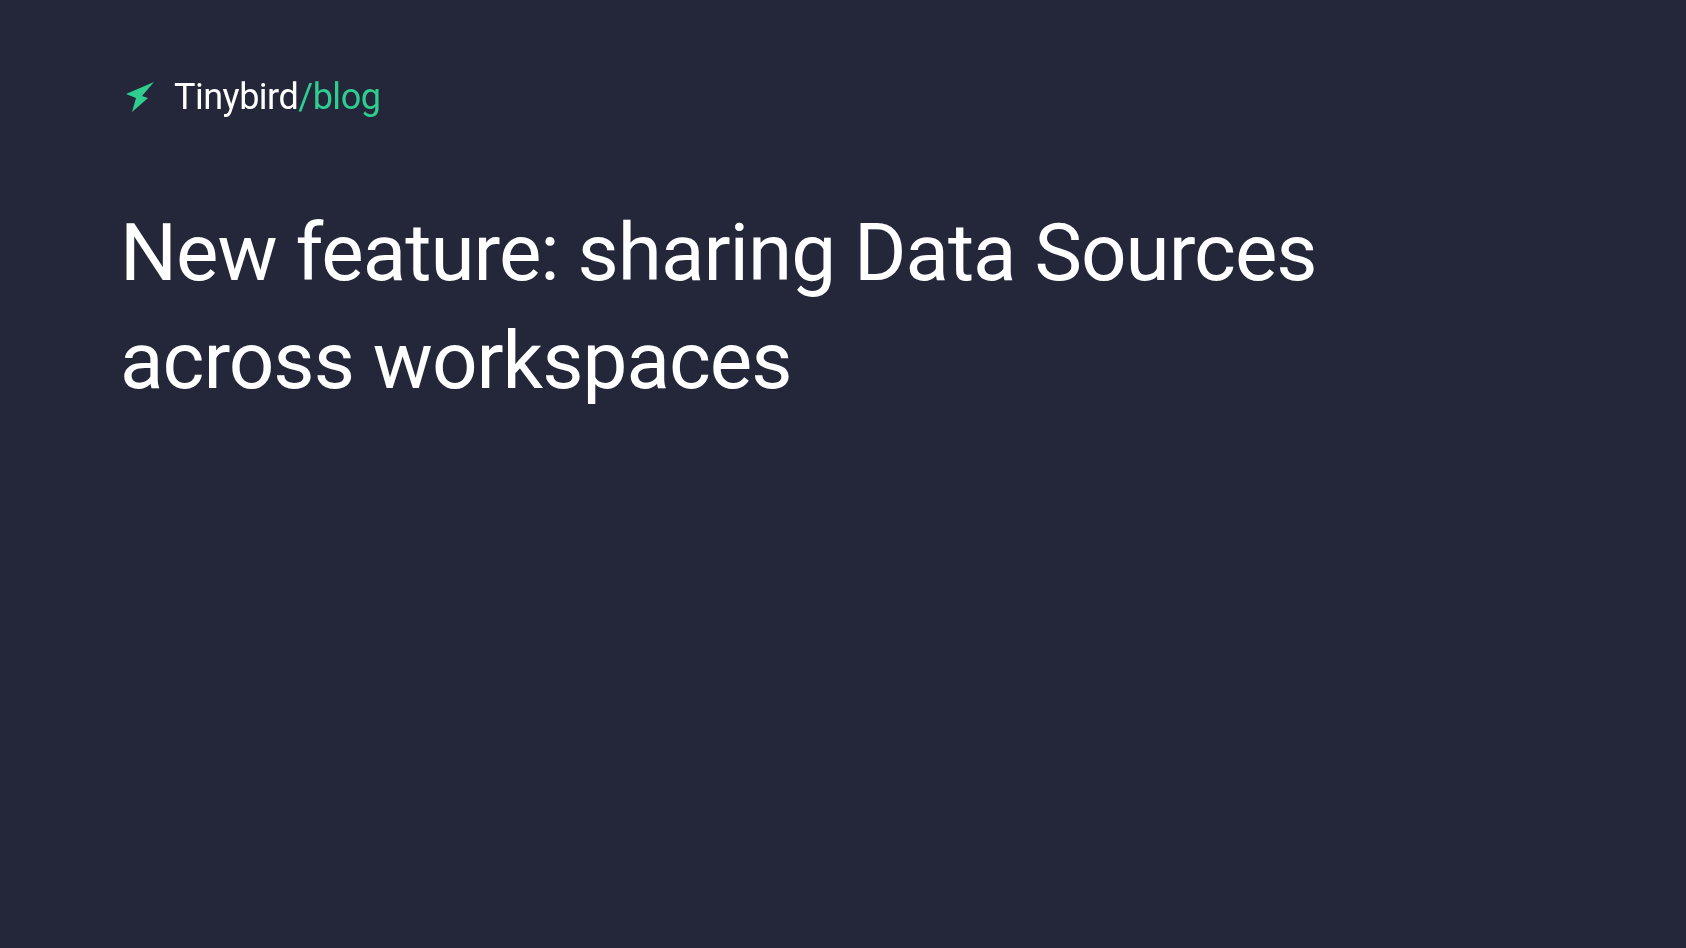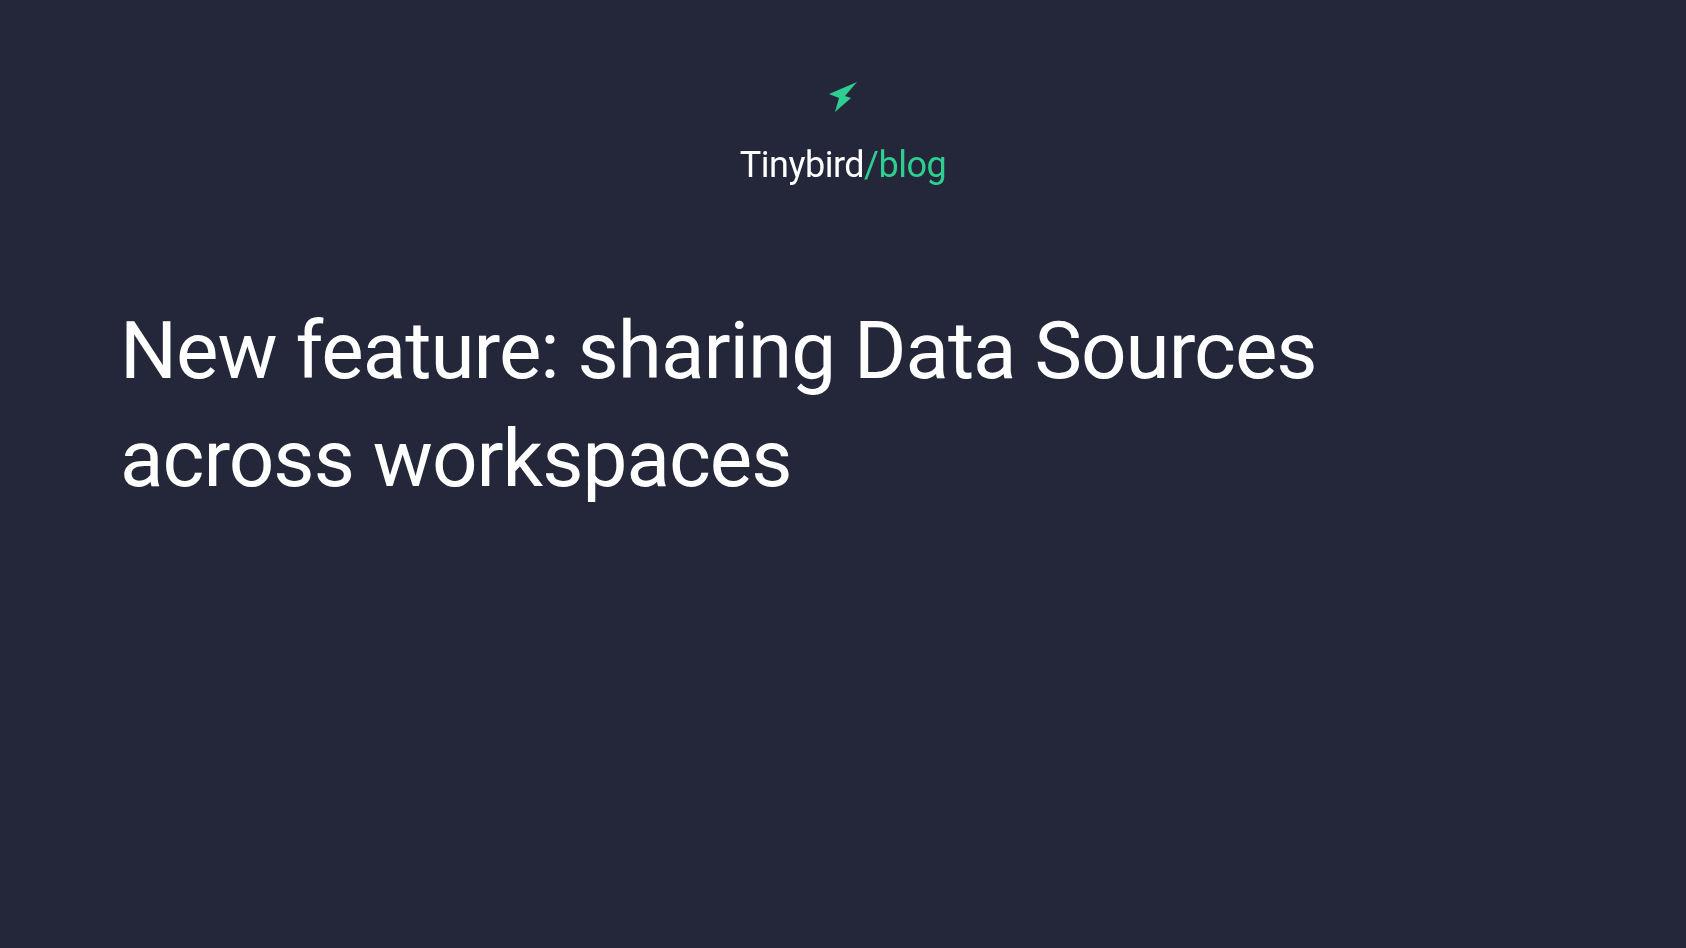--- a/index.html
+++ b/index.html
@@ -15,23 +15,22 @@
       overflow: hidden;
     }
     .container {
       width: 100%;
       height: 100%;
       padding: 76px 120px;
       position: relative;
     }
     .header {
       display: flex;
-      align-items: center;
-      gap: 28px;
-      flex-direction: column;
+      align-items: flex-start;
+      gap: 14px;
     }
     .logo {
       width: 40px;
       height: 40px;
       display: flex;
       align-items: center;
       justify-content: center;
     }
     .brand-text {
       font-size: 36px;
@@ -42,21 +41,21 @@
     .brand-main {
       color: #ffffff;
     }
     .brand-separator {
       color: #2fcd8f;
     }
     .brand-section {
       color: #2fcd8f;
     }
     .title-section {
-      margin-top: 111px;
+      margin-top: 81px;
     }
     .title {
       font-size: 80px;
       font-weight: 400;
       color: #ffffff;
       line-height: 1.35;
       letter-spacing: -1px;
     }
   </style>
 </head>

